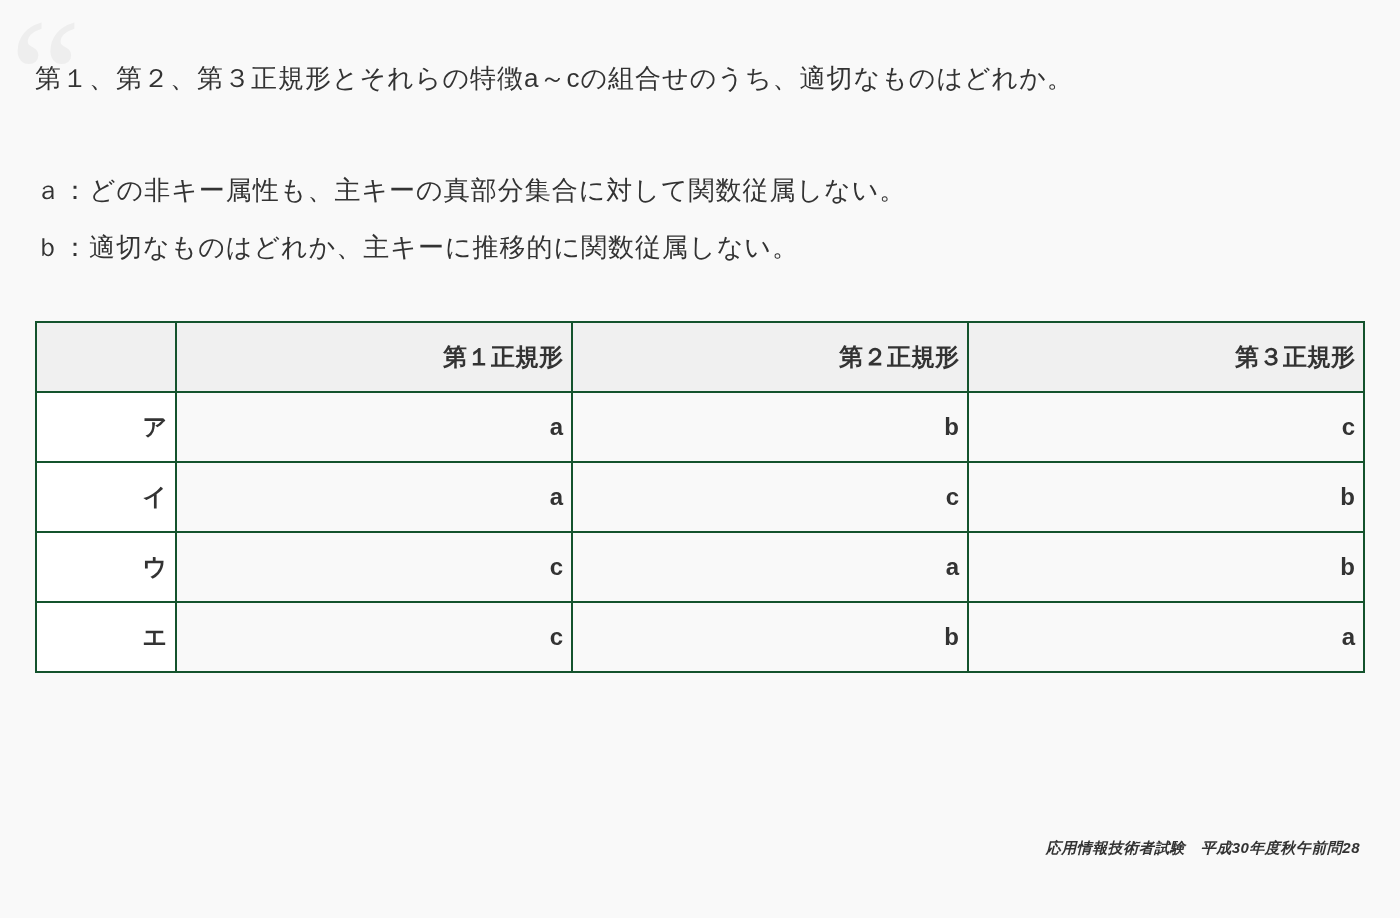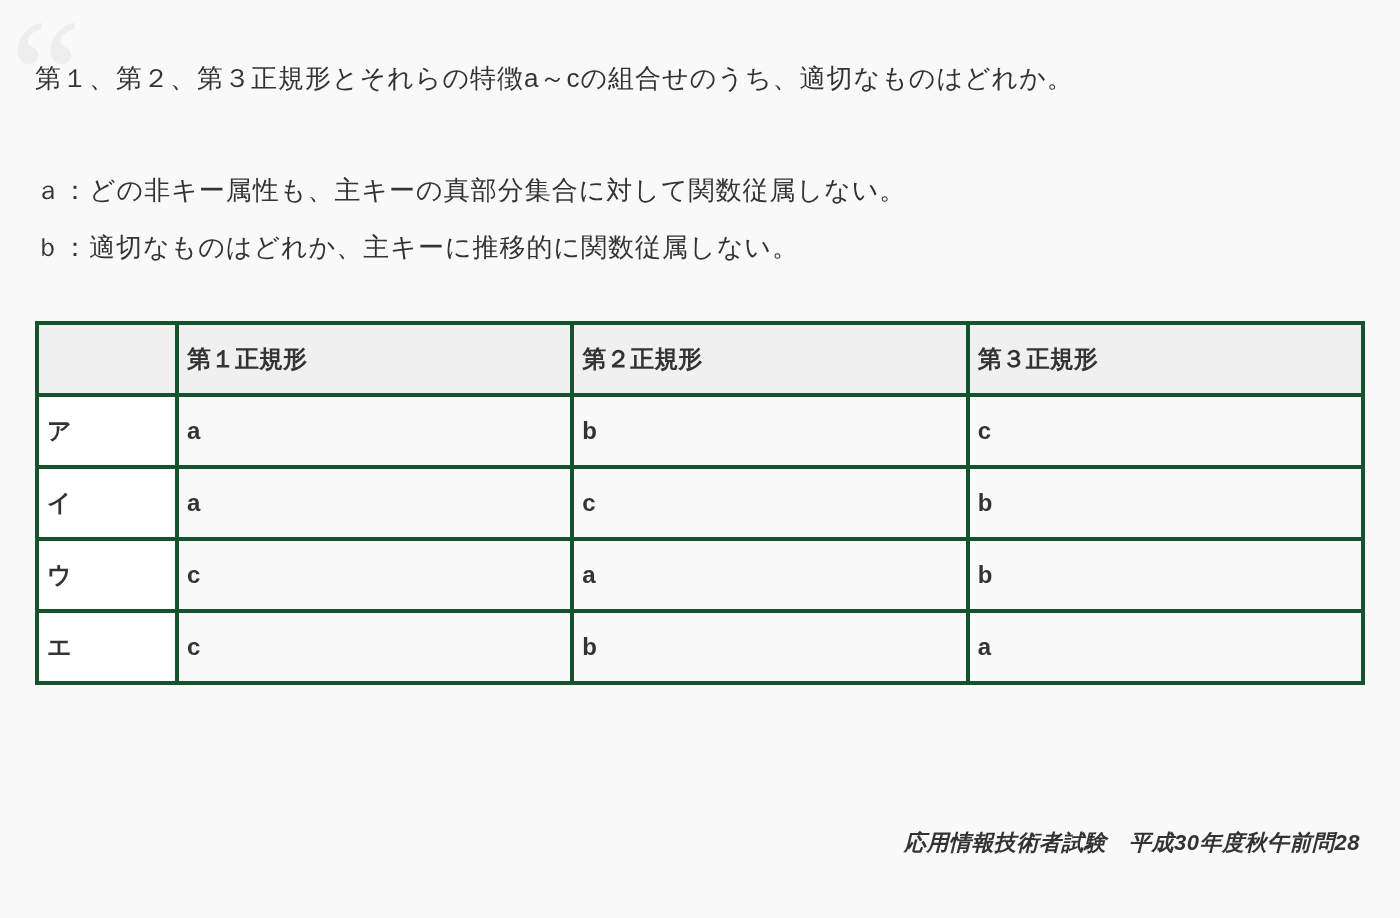--- a/index.html
+++ b/index.html
@@ -45,42 +45,42 @@
     }
     .definitions p {
       margin: 0;
     }
     table {
       width: 100%;
       border-collapse: collapse;
       font-size: 24px;
     }
     th, td {
-      border: 4px solid #14532d;
-      text-align: left;
+      border: 2px solid #14532d;
+      text-align: right;
       padding: 18px 8px;
       font-weight: 600;
     }
     thead th {
       background-color: #f0f0f0;
       font-weight: 600;
     }
     tbody tr td:first-child {
       background-color: #ffffff;
     }
     .col-label {
       width: 140px;
     }
     .citation {
       position: absolute;
       bottom: 60px;
       right: 40px;
       font-style: italic;
       font-weight: bold;
-      font-size: 22px;
+      font-size: 15px;
       letter-spacing: 0.5px;
     }
   </style>
 </head>
 <body>
 
 <div class="quote-mark">“</div>
 
 <div class="content">
 

